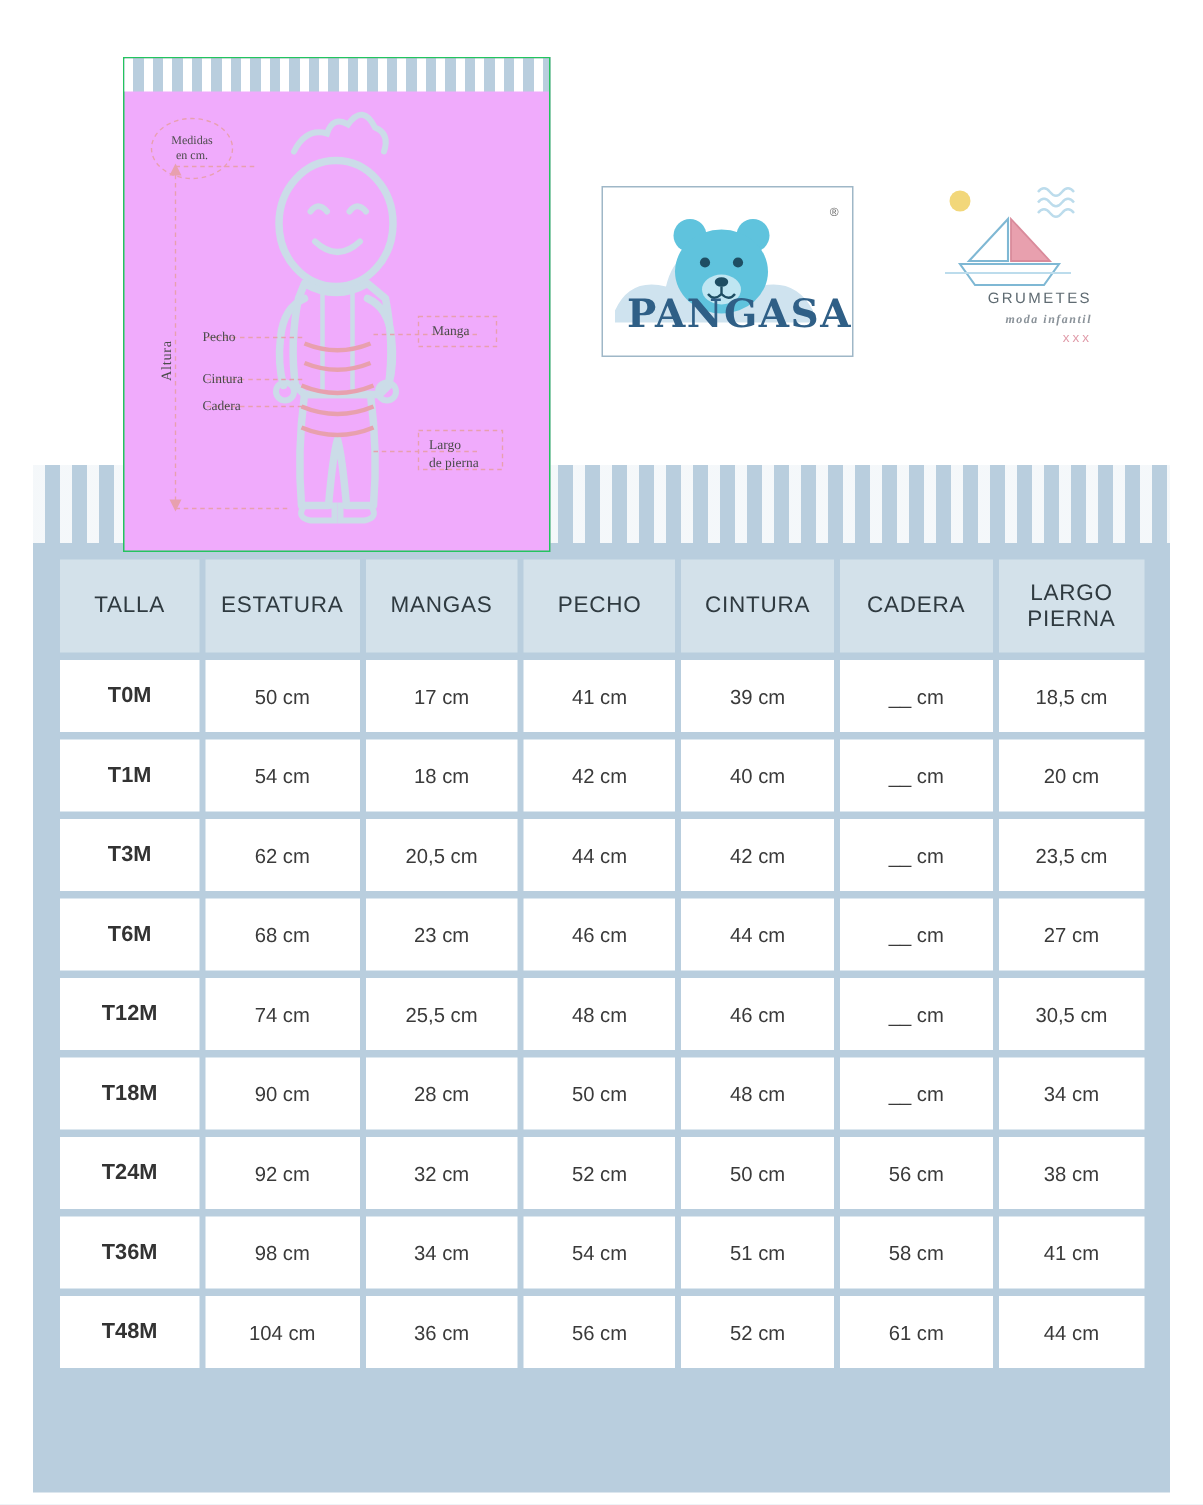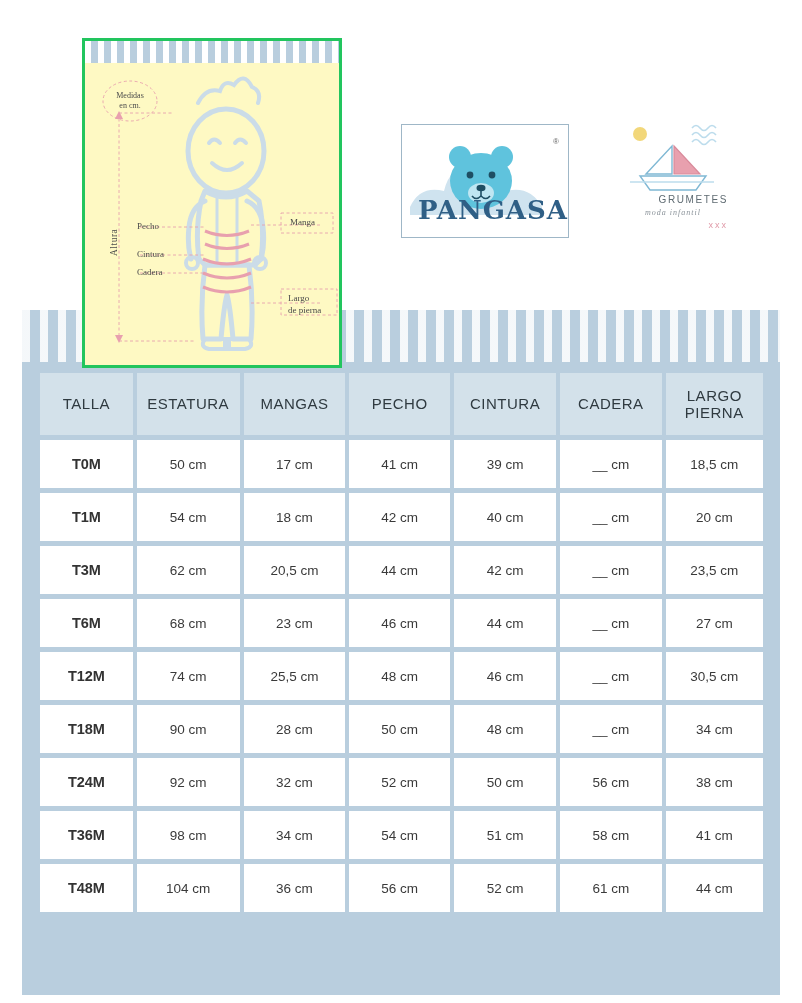--- a/index.html
+++ b/index.html
@@ -80,24 +80,24 @@
   #size-table col.c3 { width: 104px; }
   #size-table col.c4 { width: 104px; }
   #size-table col.c5 { width: 104px; }
   #size-table col.c6 { width: 100px; }
 
   
   #diagram-card {
     position: absolute;
     left: 82px;
     top: 38px;
-    width: 260px;
+    width: 285px;
     height: 330px;
-    background: #fef9c3;
-    border: 3px solid #22c55e;
+    background: #f0abfc;
+    border: 1px solid #22c55e;
     box-sizing: border-box;
   }
   #diagram-card .card-stripes {
     position: absolute;
     left: 0; top: 0;
     width: 100%;
     height: 22px;
     background: repeating-linear-gradient(
       to right,
       #ffffff 0px, #ffffff 6px,
@@ -180,26 +180,27 @@
     font-family: "Liberation Sans", sans-serif;
     font-size: 10px;
     letter-spacing: 1.6px;
     color: #5f6b72;
   }
   #grumetes-tag {
     position: absolute;
     left: 0;
     top: 88px;
     width: 100%;
-    text-align: center;
+    text-align: right;
     font-family: "Liberation Serif", serif;
     font-style: italic;
     font-size: 8px;
     letter-spacing: 1px;
     color: #8a9299;
+    font-weight: bold;
   }
   #grumetes-xxx {
     position: absolute;
     left: 0;
     top: 100px;
     width: 100%;
     text-align: right;
     font-size: 9px;
     letter-spacing: 2px;
     color: #e09aa8;

